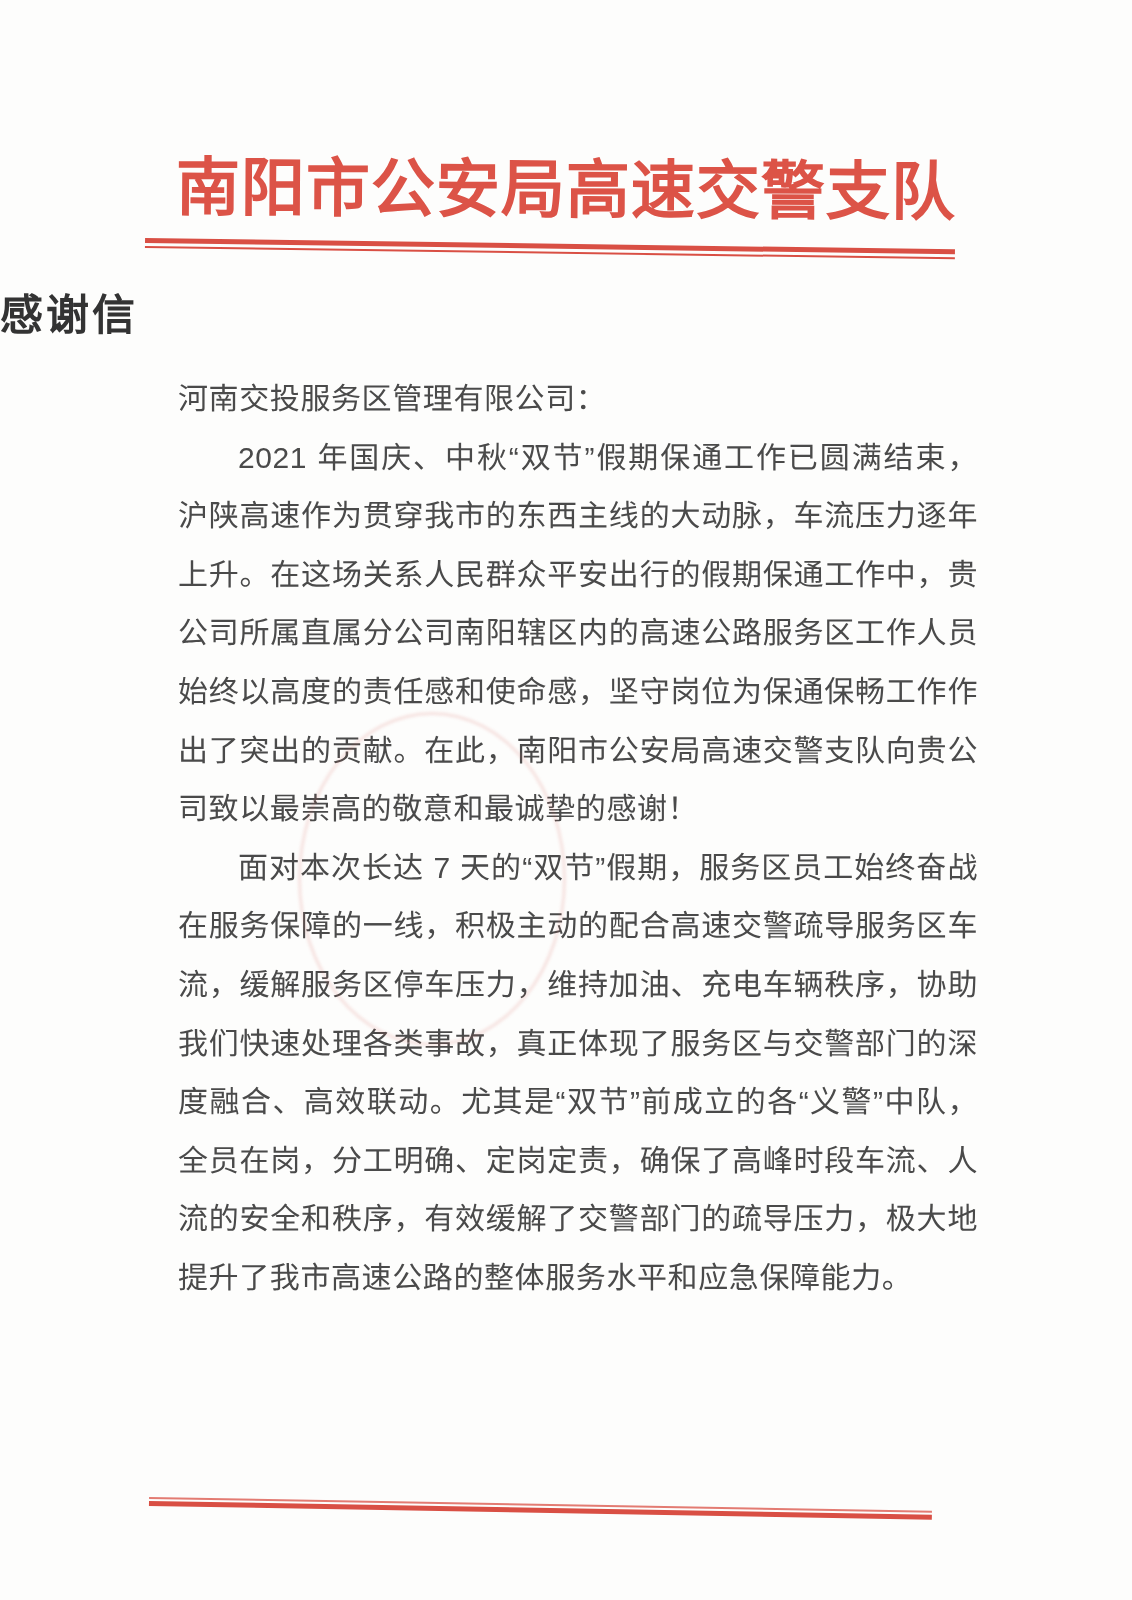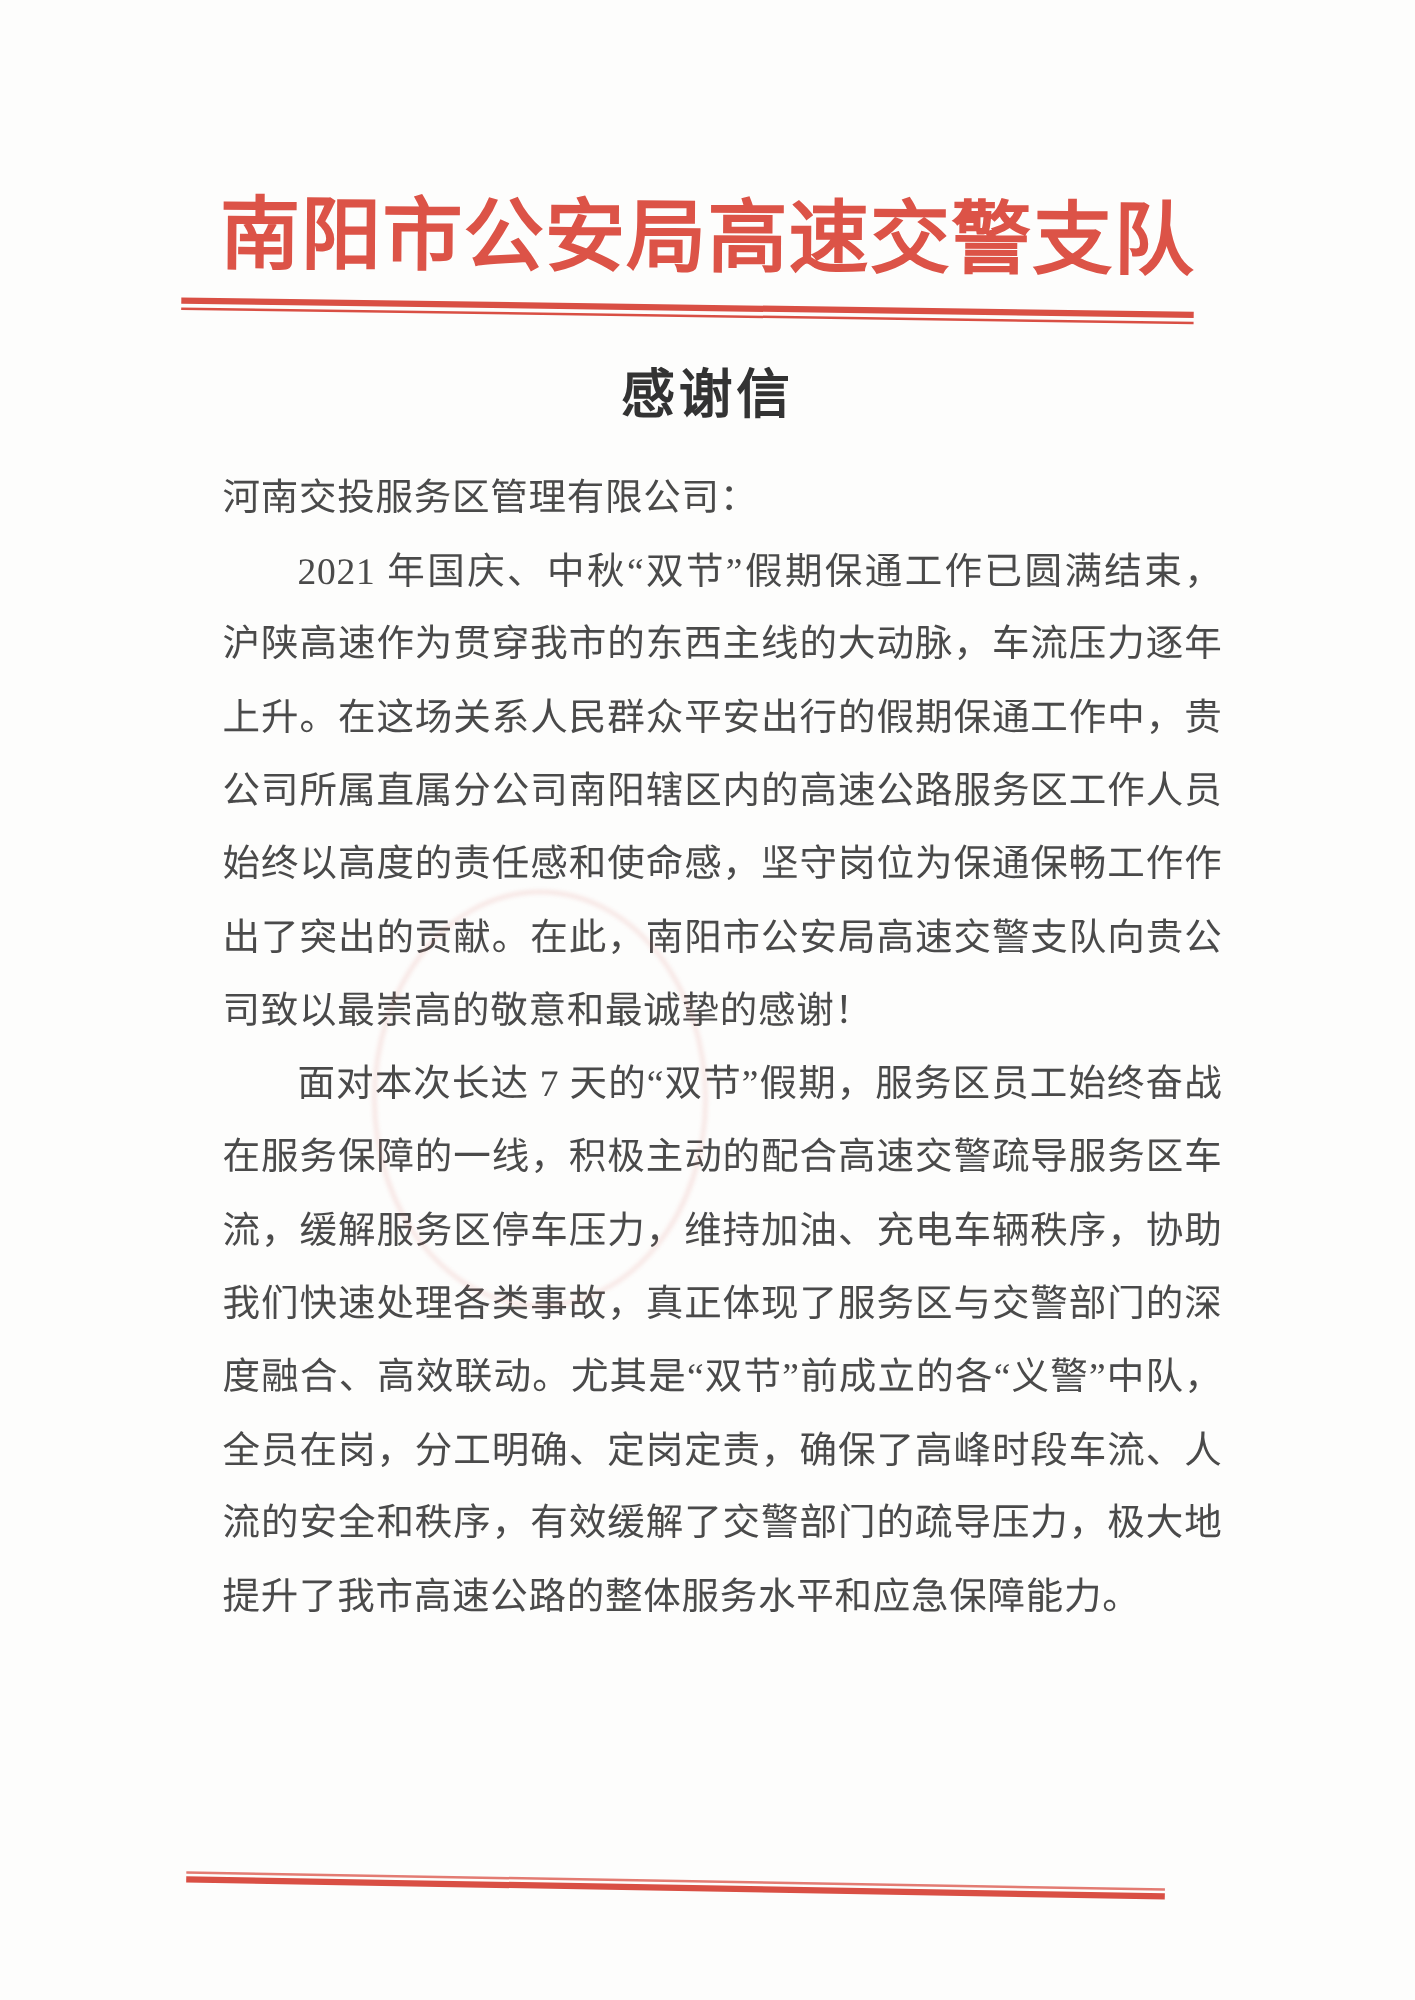--- a/index.html
+++ b/index.html
@@ -9,21 +9,21 @@
     --body-color:#4a4a4a;
     --stamp-red:#d66860;
     --paper:#fdfdfc;
   }
   html,body{margin:0;padding:0;background:#ffffff;}
   .page{
     position:relative;
     width:1132px;height:1600px;
     background:var(--paper);
     overflow:hidden;
-    font-family:Liberation Serif, serif;
+    font-family:Liberation Sans, sans-serif;
   }
   .letterhead{
     position:absolute;
     top:138px;left:0;width:100%;
     text-align:center;
     font-size:64px;
     font-weight:bold;
     letter-spacing:1px;
     color:var(--letterhead-red);
     transform:rotate(0.35deg);
@@ -36,21 +36,20 @@
   .head-rule .gap{height:3px;}
   .head-rule .thin{height:2px;background:var(--rule-red);}
   .foot-rule{top:1497px;left:149px;width:783px;transform:rotate(1.0deg);}
   .foot-rule .thin{height:2px;background:var(--rule-red);opacity:.75;}
   .foot-rule .gap{height:2px;}
   .foot-rule .thick{height:5px;background:var(--rule-red);}
   .doc-title{
     position:absolute;
     top:280px;left:0;width:100%;
     margin:0;
-    text-align:center;
     font-size:43px;
     font-weight:bold;
     letter-spacing:3px;
     color:var(--title-color);
   }
   .letter-body{
     position:absolute;
     top:370px;left:178px;width:800px;
     font-size:30px;
     line-height:58.6px;

